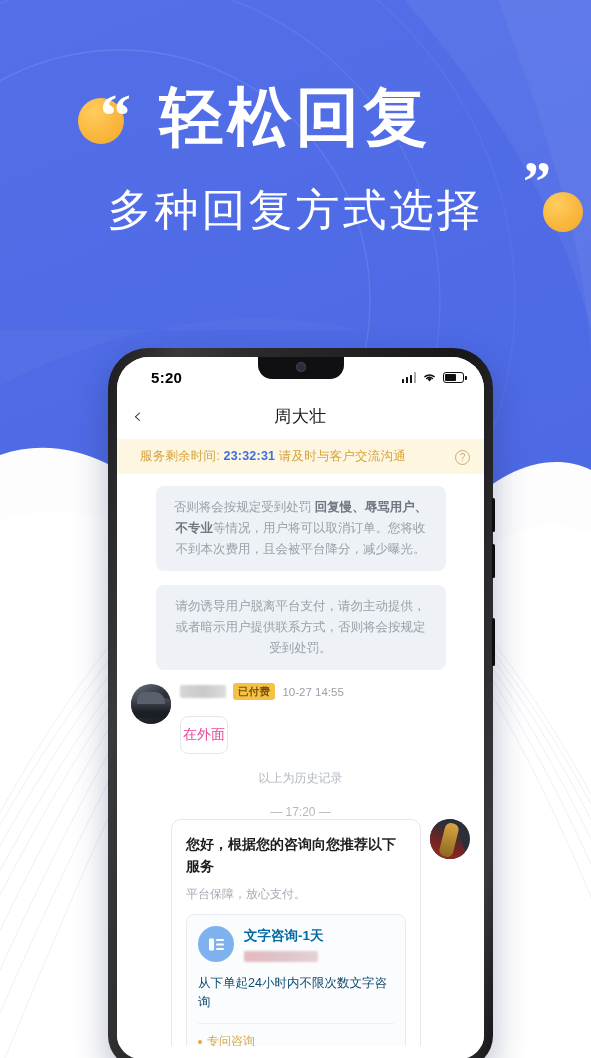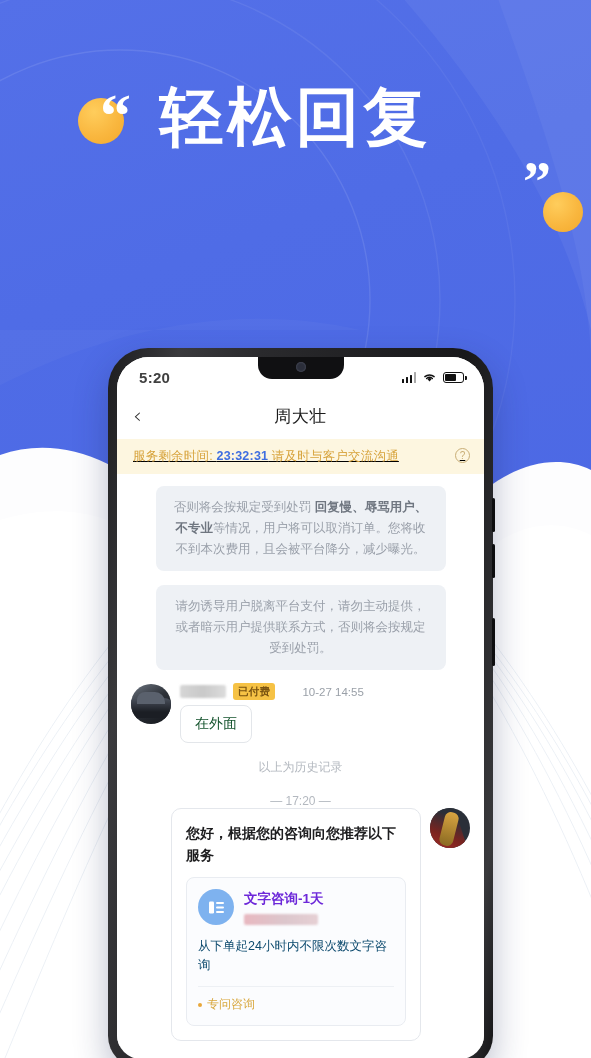--- a/index.html
+++ b/index.html
@@ -114,21 +114,21 @@
   }
 
   
   .statusbar {
     position: relative;
     height: 36px;
     display: flex; align-items: center; justify-content: space-between;
     padding: 4px 20px 0 22px;
     background: #ffffff;
   }
-  .sb-time { font-size: 15px; font-weight: 700; color: #404040; letter-spacing: .3px; }
+  .sb-time { font-size: 15px; font-weight: 700; color: #000000; letter-spacing: .3px; margin-left: 12px; }
   .sb-icons { display: flex; align-items: center; gap: 6px; }
   .sig { display: flex; align-items: flex-end; gap: 1.5px; height: 11px; }
   .sig i { display:block; width: 2.5px; background: #111; border-radius: .5px; }
   .sig i:nth-child(1){height:4px} .sig i:nth-child(2){height:6px}
   .sig i:nth-child(3){height:8px} .sig i:nth-child(4){height:11px; background:#aaa}
   .batt {
     width: 21px; height: 11px; border: 1.4px solid #111; border-radius: 3px;
     position: relative; padding: 1px;
   }
   .batt::after {
@@ -147,25 +147,24 @@
     width: 26px; cursor: pointer;
     font-family: "DejaVu Sans", sans-serif; font-weight: 300;
   }
   .nav-title {
     position: absolute; left: 0; right: 0; text-align: center;
     font-size: 17px; font-weight: 400; color: #1b1b1b; letter-spacing: .5px;
   }
 
   
   .notice {
-    display: flex; align-items: flex-start; justify-content: space-between;
+    display: flex; align-items: flex-end; justify-content: space-between;
     background: #fdf6e0;
-    padding: 9px 14px 9px 16px;
+    padding: 9px 14px 9px 23px;
     font-size: 12.5px;
-    text-decoration: underline;
   }
   .notice-text { color: #d7a33c; letter-spacing: .2px; }
   .notice-text .cd { color: #3f6ee0; font-weight: 700; }
   .notice-q {
     width: 15px; height: 15px; border-radius: 50%;
     border: 1px solid #c9ae76; color: #c9ae76;
     font-size: 10px; line-height: 13px; text-align: center;
     flex: 0 0 auto; cursor: pointer;
   }
 
@@ -214,38 +213,38 @@
     width: 36px; height: 48px;
     background: linear-gradient(40deg,#b03028 0%, #7a2420 40%, #2a2f38 75%);
     transform: rotate(-18deg);
   }
   .avatar.art::after {
     content:""; position:absolute; left:12px; top:4px;
     width: 14px; height: 34px; border-radius: 6px;
     background: linear-gradient(180deg,#d9a441 0%, #8a6a22 100%);
     transform: rotate(14deg);
   }
-  .msg-col { display: flex; flex-direction: column; }
+  .msg-col { display: flex; flex-direction: column; gap: 11px; }
   .msg-meta { display: flex; align-items: center; gap: 7px; margin-bottom: 6px; height: 15px; }
   .name-blur {
     width: 46px; height: 13px; border-radius: 2px;
     background: linear-gradient(90deg,#d6d6d6,#c9c9c9,#dcdcdc);
     filter: blur(1.1px);
   }
   .badge-paid {
     background: #f6c245; color: #7a5310;
     font-size: 10.5px; font-weight: 700;
     border-radius: 3px; padding: 1.5px 5px;
     letter-spacing: .3px;
   }
-  .msg-time { font-size: 11.5px; color: #9aa0a8; margin-left: 20px; }
+  .msg-time { font-size: 11.5px; color: #9aa0a8; }
   .bubble-left {
     background: #ffffff; border: 1px solid #e3e6ea;
-    border-radius: 8px; padding: 9px 14px;
-    font-size: 14px; color: #14532d; align-self: flex-start;
+    border-radius: 8px; padding: 9px 2px;
+    font-size: 14px; color: #ec4899; align-self: flex-start;
   }
 
   .hist-note { text-align: center; font-size: 12px; color: #b3b8bf; margin: 16px 0 0 0; }
   .time-sep { text-align: center; font-size: 12px; color: #b3b8bf; margin: 18px 0 0 0; }
 
   .msg-row.right { justify-content: flex-end; }
   .reply-card {
     background: #ffffff; border: 1px solid #e4e7ec;
     border-radius: 10px;
     width: 250px;
@@ -260,21 +259,21 @@
     background: #fbfcfe;
     padding: 11px 11px 12px 11px;
   }
   .svc-head { display: flex; align-items: center; gap: 10px; }
   .svc-icon {
     width: 36px; height: 36px; border-radius: 50%;
     background: #7eb2ef; flex: 0 0 auto;
     display: flex; align-items: center; justify-content: center;
   }
   .svc-icon svg { display: block; }
-  .svc-name { font-size: 13.5px; font-weight: 700; color: #6d28d9; }
+  .svc-name { font-size: 13.5px; font-weight: 700; color: #0369a1; }
   .svc-blur {
     width: 74px; height: 11px; margin-top: 6px; border-radius: 2px;
     background: linear-gradient(90deg,#e8b8c0,#dcc6cc 55%,#e6d0d4);
     filter: blur(1.3px);
   }
   .svc-desc { font-size: 12.5px; color: #0c4a6e; margin-top: 12px; line-height: 19px; }
   .svc-divider { height: 1px; background: #edf0f4; margin: 11px 0 9px 0; }
   .svc-tag { font-size: 12px; color: #d8a63c; display: flex; align-items: center; gap: 5px; }
   .svc-tag .dot { width: 4px; height: 4px; border-radius: 50%; background: #e8a73a; }
 </style>
@@ -326,20 +325,21 @@
     </g>
   </svg>
 
   <div class="headline-wrap">
     <div class="quote-open">
       <div class="quote-dot"></div>
       <div class="qg">“</div>
     </div>
     <div class="headline-main">轻松回复</div>
     <div class="headline-sub-row">
+      <span class="headline-sub">多种回复方式选择</span>
       <span class="quote-close">
         <span class="qdot"></span>
         <span class="qg">”</span>
       </span>
     </div>
   </div>
 
   <div class="phone">
     <div class="side-btn" style="top:150px;height:34px;"></div>
     <div class="side-btn" style="top:196px;height:34px;"></div>
@@ -397,20 +397,21 @@
             <div class="bubble-left">在外面</div>
           </div>
         </div>
 
         <div class="hist-note">以上为历史记录</div>
         <div class="time-sep">— 17:20 —</div>
 
         <div class="msg-row right">
           <div class="reply-card">
             <div class="reply-title">您好，根据您的咨询向您推荐以下服务</div>
+            <div class="reply-sub">平台保障，放心支付。</div>
 
             <div class="svc-card">
               <div class="svc-head">
                 <div class="svc-icon">
                   <svg width="19" height="19" viewBox="0 0 19 19">
                     <rect x="2" y="3.5" width="5" height="12" rx="1.2" fill="#ffffff"></rect>
                     <rect x="9" y="4" width="8" height="2" rx="1" fill="#ffffff"></rect>
                     <rect x="9" y="8.5" width="8" height="2" rx="1" fill="#ffffff"></rect>
                     <rect x="9" y="13" width="8" height="2" rx="1" fill="#ffffff"></rect>
                   </svg>

